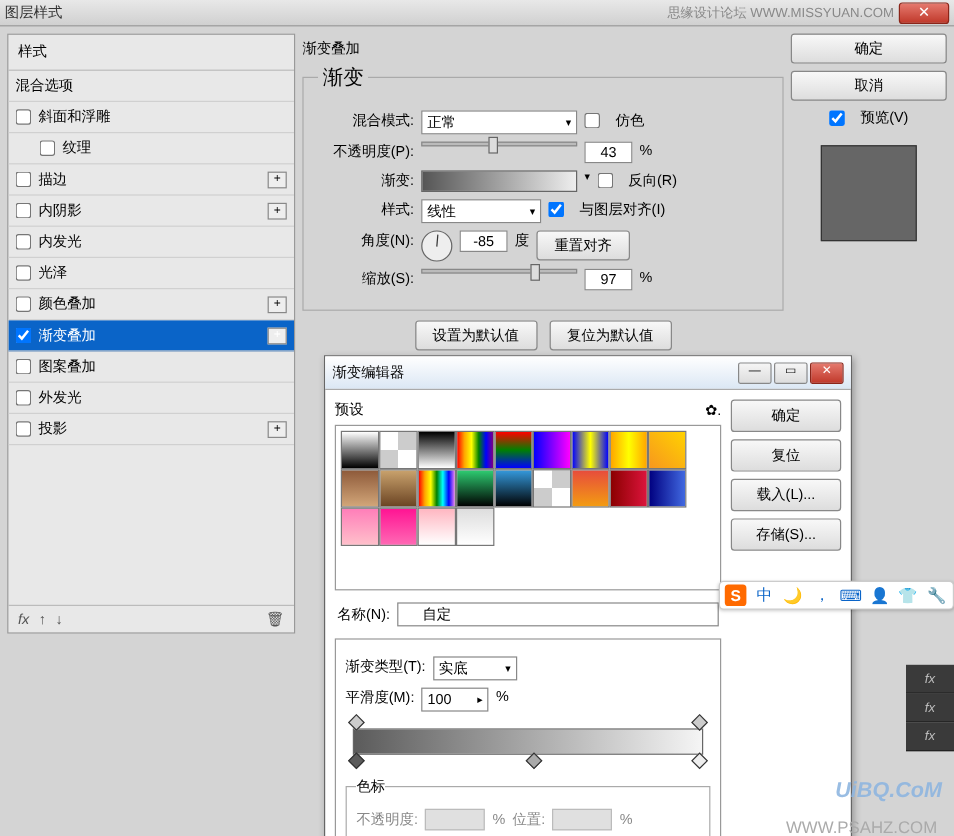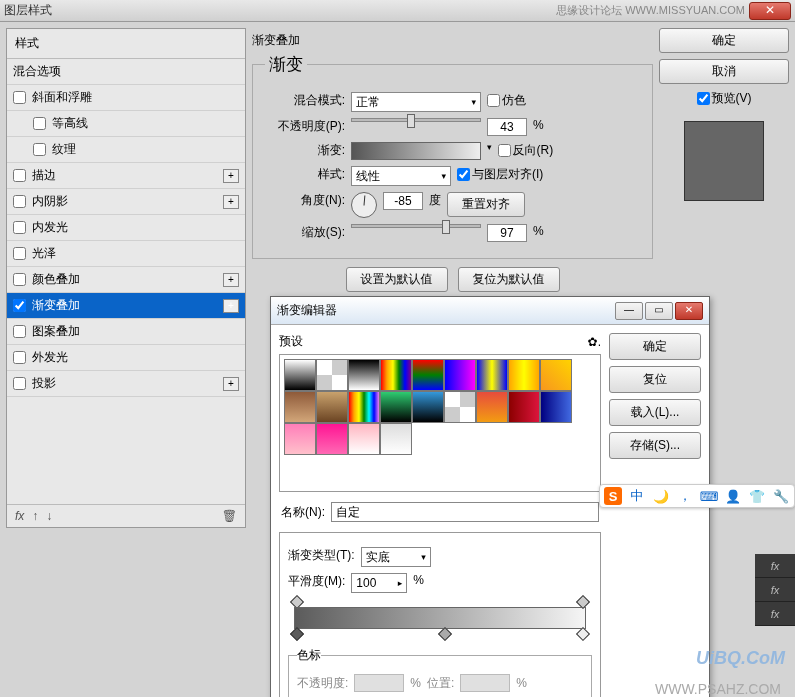--- a/index.html
+++ b/index.html
@@ -32,41 +32,41 @@
 .row .lbl { width: 80px; text-align: right; }
 .select { border: 1px solid #888; background: #fff; padding: 1px 4px; height: 20px; display: flex; align-items: center; min-width: 100px; }
 .select .arrow { margin-left: auto; font-size: 9px; }
 .slider { width: 130px; height: 4px; background: #bbb; border: 1px solid #888; position: relative; }
 .slider .thumb { position: absolute; top: -5px; width: 8px; height: 14px; background: #ddd; border: 1px solid #666; }
 .numbox { width: 40px; border: 1px solid #888; background: #fff; padding: 1px 3px; text-align: center; }
 .gradient-bar { width: 130px; height: 18px; border: 1px solid #666; background: linear-gradient(to right,#555,#eee); }
 .angle-dial { width: 26px; height: 26px; border: 1px solid #666; border-radius: 50%; background: #eee; position: relative; }
 .angle-dial::after { content:''; position:absolute; width:10px; height:1px; background:#333; top:50%; left:50%; transform: rotate(-85deg); transform-origin: left; }
 .btn { border: 1px solid #888; background: linear-gradient(#f8f8f8,#ddd); padding: 3px 14px; border-radius: 3px; }
-.chk { display: flex; align-items: center; gap: 2px; }
+.chk { display: flex; align-items: center; gap: 13px; }
 
 .right-buttons { width: 130px; display: flex; flex-direction: column; gap: 6px; align-items: stretch; }
 .right-buttons .btn { text-align: center; }
 .preview-box { width: 80px; height: 80px; background: #666; border: 1px solid #333; margin: 8px auto; }
 
 .gradient-editor { position: absolute; left: 270px; top: 296px; width: 440px; height: 410px; background: #ffffff; border: 1px solid #666; box-shadow: 2px 2px 6px rgba(0,0,0,.3); }
 .ge-titlebar { height: 28px; background: linear-gradient(#fff,#dbe7f4); border-bottom: 1px solid #aaa; display: flex; align-items: center; padding: 0 6px; }
 .ge-titlebar .title { flex: 1; }
 .win-btn { width: 28px; height: 18px; border: 1px solid #888; background: linear-gradient(#f5f5f5,#ddd); margin-left: 2px; text-align: center; line-height: 14px; font-size: 10px; border-radius: 2px; }
 .win-btn.close { background: linear-gradient(#e5796e,#c0392b); color: #fff; border-color: #8b2519; }
 .ge-body { display: flex; padding: 8px; gap: 8px; }
 .ge-left { flex: 1; }
 .ge-right { width: 92px; display: flex; flex-direction: column; gap: 6px; }
 .ge-right .btn { text-align: center; font-size: 12px; padding: 4px 2px; }
 .presets-box { border: 1px solid #999; background: #fff; height: 138px; padding: 4px; overflow: hidden; position:relative; margin-top:4px; }
 .presets-hdr { display:flex; justify-content:space-between; align-items:center;}
 .swatch-grid { display: flex; flex-wrap: wrap; gap: 0; }
 .swatch { width: 32px; height: 32px; border: 1px solid #777; }
 .name-row { display: flex; align-items: center; gap: 6px; margin: 10px 2px; }
-.name-row input { flex: 1; border: 1px solid #888; padding: 2px 4px; background:#fff; }
+.name-row input { flex: 1; border: 1px solid #888; padding: 2px 20px; background:#fff; }
 .grad-type-box { border: 1px solid #999; padding: 8px; margin-top:2px; }
 .grad-strip-wrap { margin-top: 14px; padding: 0 6px; }
 .grad-strip { height: 22px; border: 1px solid #666; background: linear-gradient(to right,#5b5b5b,#f5f5f5); position: relative; }
 .stop-top, .stop-bot { width: 10px; height: 10px; border: 1px solid #333; background: #ccc; position: absolute; }
 .stop-top { top: -11px; transform: rotate(45deg); }
 .stop-bot { bottom: -11px; transform: rotate(45deg); }
 .stops-fieldset { border:1px solid #aaa; margin-top:18px; padding:6px 8px;}
 .stops-row { display:flex; gap:6px; align-items:center; margin:4px 0; color:#888;}
 .disabled-box { width:50px; height:18px; border:1px solid #bbb; background:#e0e0e0;}
 
@@ -92,24 +92,20 @@
 
   <div class="styles-panel">
     <div class="styles-header">样式</div>
     <div class="style-item">
       <span class="label">混合选项</span>
     </div>
     <div class="styles-list" id="styles-list">
         <div class="style-item">
           <input type="checkbox" style="">
           <span class="label">斜面和浮雕</span>
-        </div>
-        <div class="style-item sub">
-          <input type="checkbox" style="">
-          <span class="label">等高线</span>
         </div>
         <div class="style-item sub">
           <input type="checkbox" style="">
           <span class="label">纹理</span>
         </div>
         <div class="style-item">
           <input type="checkbox" style="">
           <span class="label">描边</span>
           <span class="plus">+</span>
         </div>

